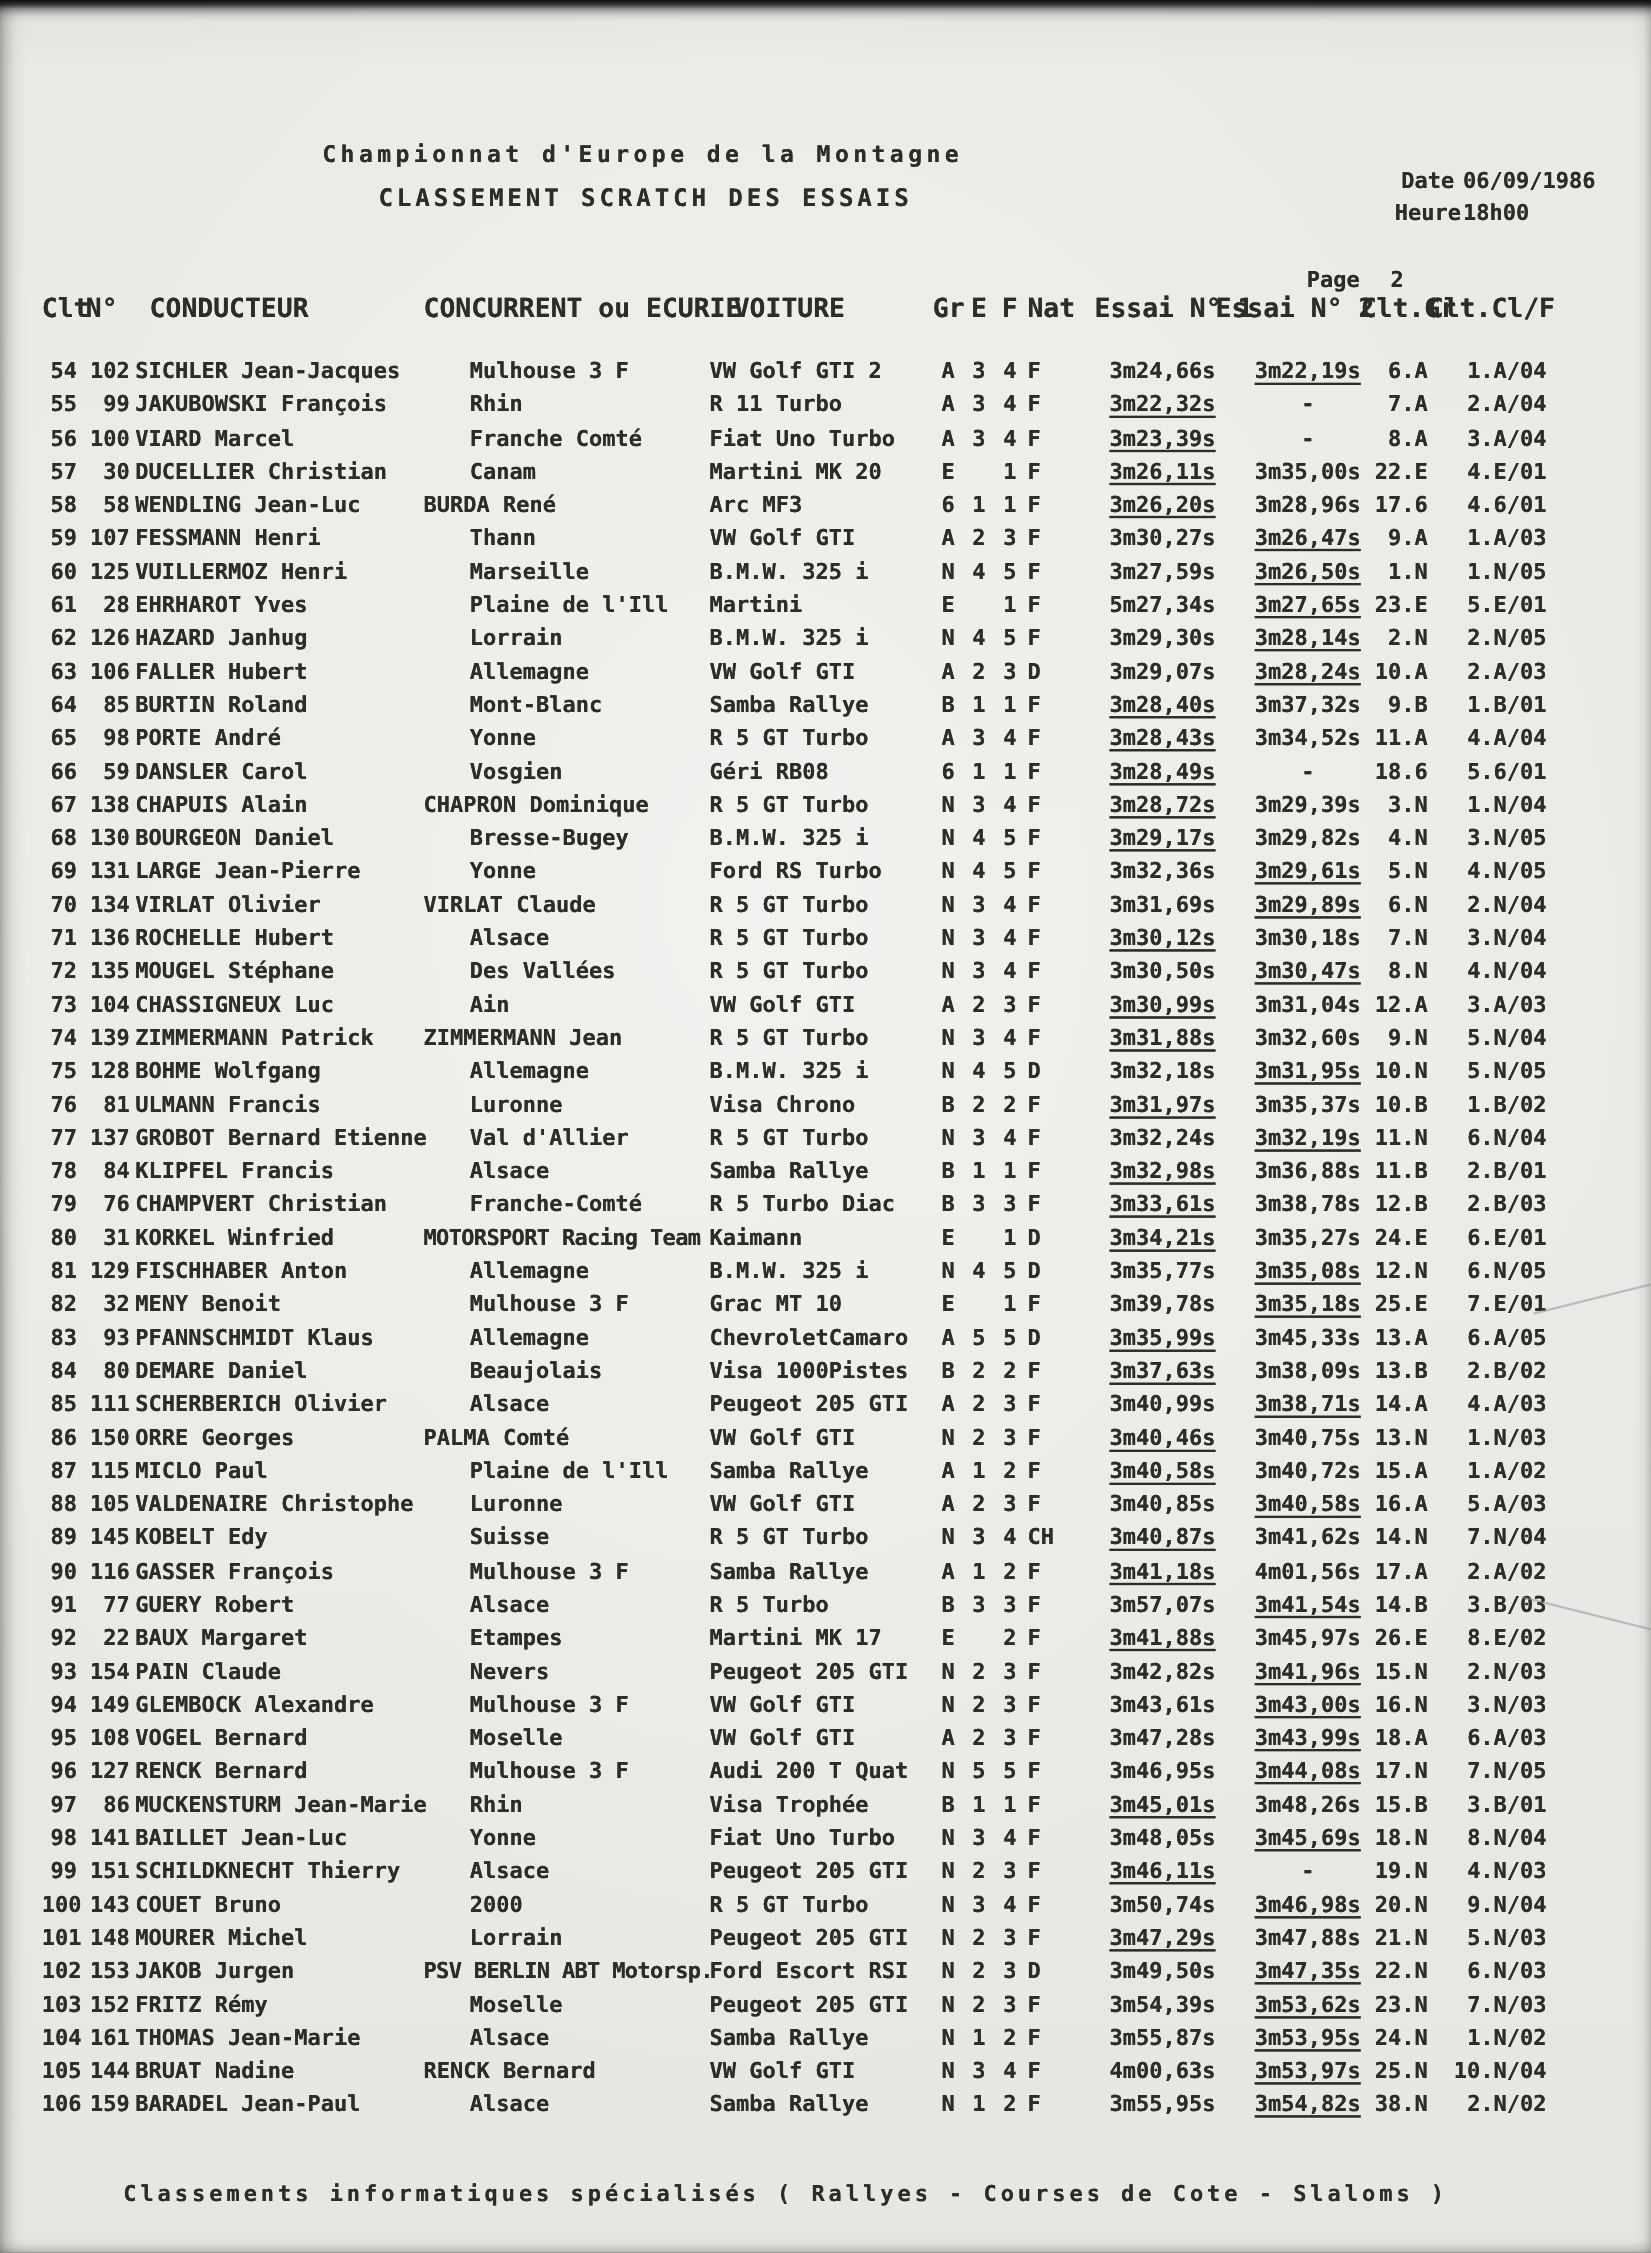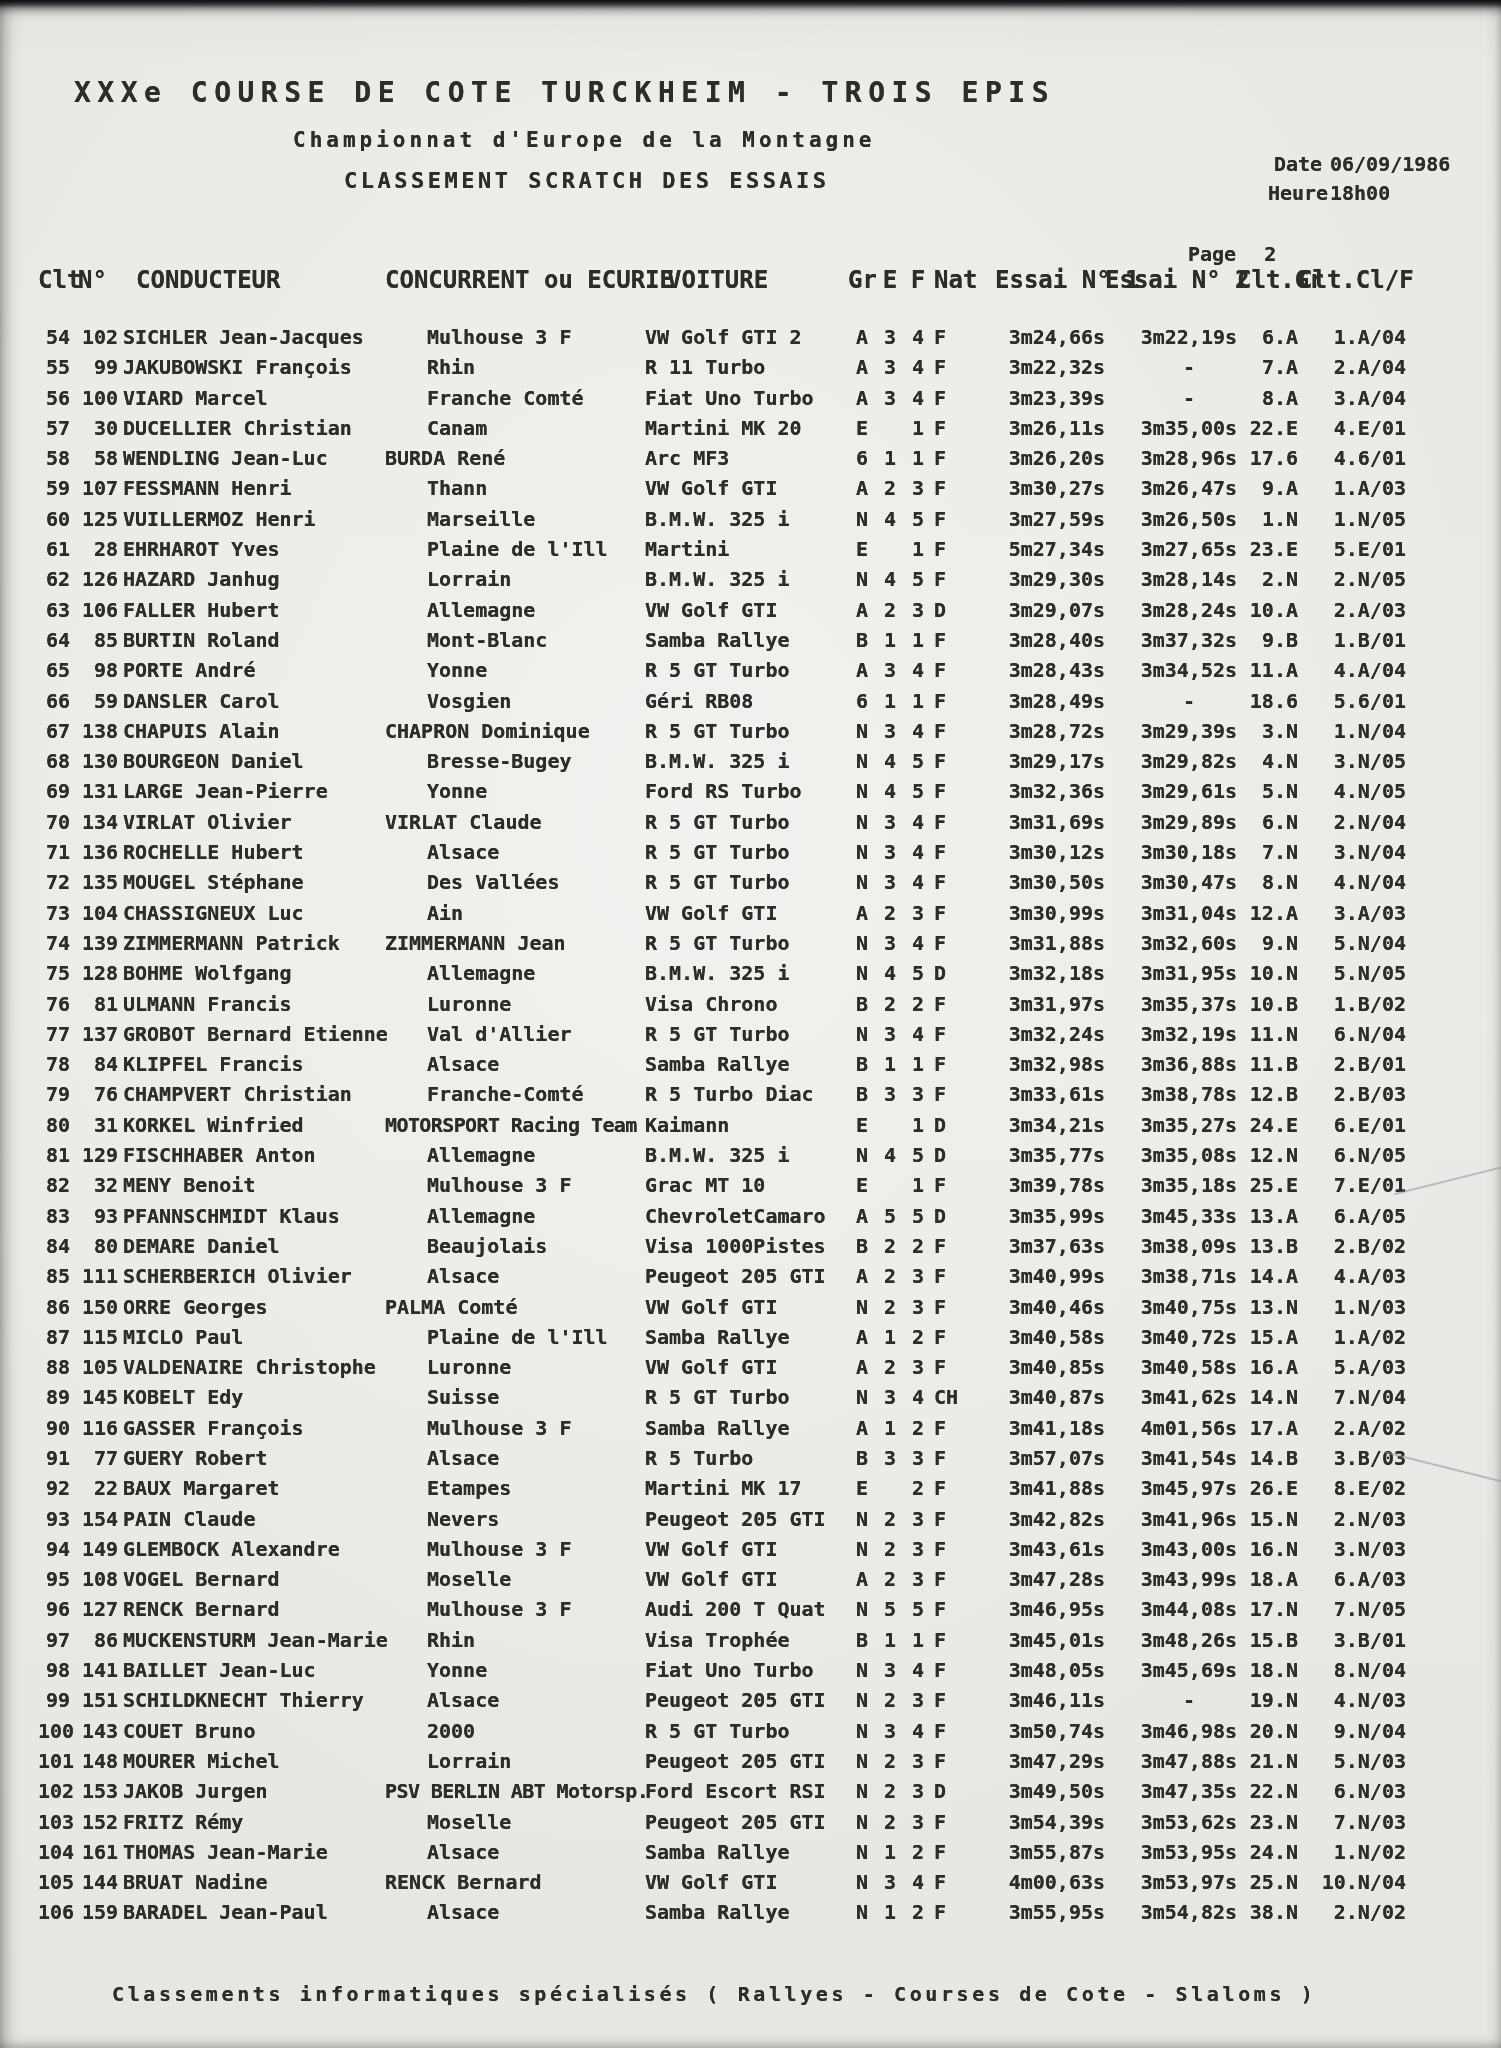--- a/index.html
+++ b/index.html
@@ -36,38 +36,37 @@
   .row{height:30.3px;line-height:30.3px;}
   .c-clt,.c-num{text-align:right;}
   .c-cond{padding-left:5px;}
   .c-ecu{padding-left:42px;}
   .c-ecu.left{padding-left:0;}
   .c-ecu.tight{letter-spacing:-0.6px;}
   .c-gr,.c-e,.c-f{text-align:center;}
   .c-nat{padding-left:2px;}
   .c-e1,.c-e2,.c-cgr,.c-cclf{text-align:right;}
   .c-cclf{padding-right:10px;}
-  .u{text-decoration-thickness:2px;text-underline-offset:4px;}
+  .u{text-decoration:underline;text-decoration-thickness:2px;text-underline-offset:4px;}
   .dash{padding-right:42px;}
   .h-cond{padding-left:18px;}
   .h-voit{padding-left:22px;}
   .h-clt,.h-num{text-align:left;}
   .h-num{padding-left:8px;}
   .footer{position:absolute;top:1978px;left:112px;font-size:20px;line-height:33px;letter-spacing:3.6px;white-space:nowrap;}
   .pen{position:absolute;background:#8f93a0;opacity:0.55;border-radius:2px;}
   .pen1{width:126px;height:2px;left:1392px;top:1178px;transform:rotate(-14deg);}
   .pen2{width:140px;height:2px;left:1382px;top:1468px;transform:rotate(14deg);}
 </style>
 </head>
 <body>
 
 <div class="page">
   <div class="scan-edge"></div>
 
-  <div class="title">XXXe COURSE DE COTE TURCKHEIM - TROIS EPIS</div>
   <div class="subtitle">Championnat d'Europe de la Montagne</div>
 
   <div class="datebox">
     <div><span class="lbl">Date</span><span>06/09/1986</span></div>
     <div><span class="lbl">Heure</span><span>18h00</span></div>
   </div>
 
   <div class="doctitle">CLASSEMENT SCRATCH DES ESSAIS</div>
 
   <div class="pageno">

